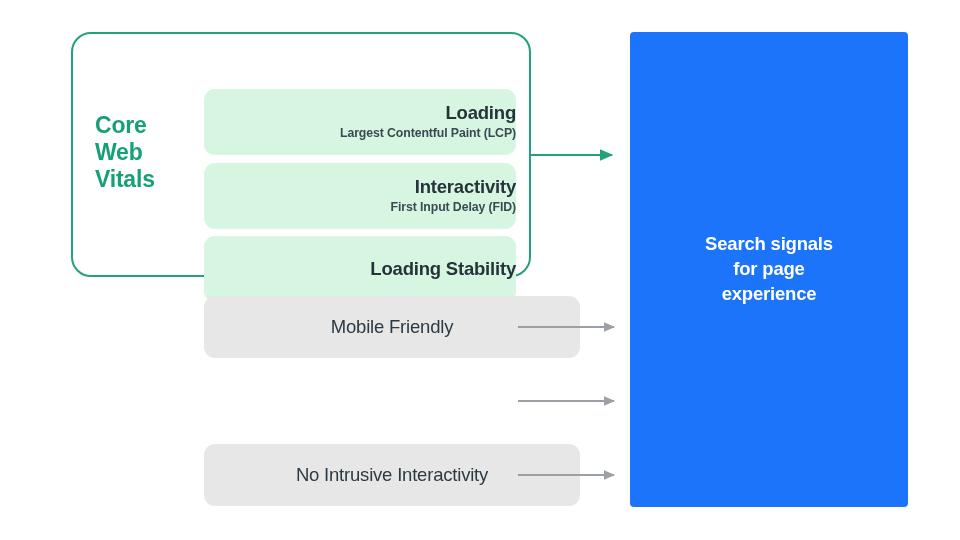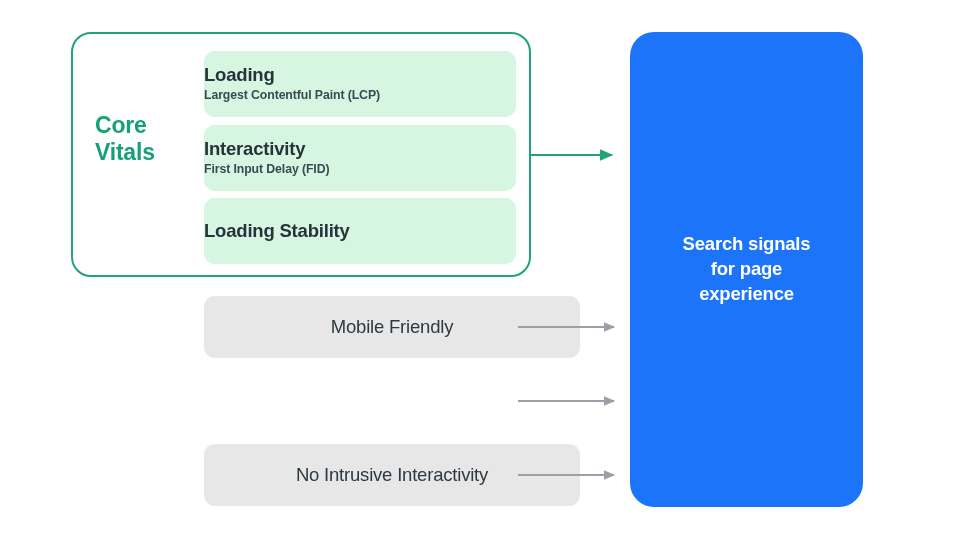--- a/index.html
+++ b/index.html
@@ -50,22 +50,23 @@
   .metric-card {
     position: absolute;
     left: 204px;
     width: 312px;
     height: 66px;
     background: #d6f6e2;
     border-radius: 11px;
     box-sizing: border-box;
     display: flex;
     flex-direction: column;
-    align-items: flex-start;
+    align-items: flex-end;
     justify-content: center;
+    margin-top: 38px;
   }
   .metric-card.m1 { top: 51px; }
   .metric-card.m2 { top: 125px; }
   .metric-card.m3 { top: 198px; }
 
   .metric-title {
     color: #27333a;
     font-size: 18.5px;
     font-weight: bold;
     line-height: 1.15;
@@ -100,24 +101,24 @@
     font-size: 18.5px;
     font-weight: normal;
     letter-spacing: -0.2px;
   }
 
   
   .blue-panel {
     position: absolute;
     left: 630px;
     top: 32px;
-    width: 233px;
+    width: 278px;
     height: 475px;
     background: #1b74fa;
-    border-radius: 24px;
+    border-radius: 4px;
     display: flex;
     align-items: center;
     justify-content: center;
   }
   .blue-text {
     color: #ffffff;
     font-size: 18.5px;
     font-weight: bold;
     line-height: 1.35;
     text-align: center;
@@ -137,20 +138,21 @@
 </style>
 </head>
 <body>
 
 <div id="canvas">
 
   <div class="cwv-container"></div>
 
   <div class="cwv-label">
     <span>Core</span>
+    <span>Web</span>
     <span>Vitals</span>
   </div>
 
   <div class="metric-card m1">
     <div class="metric-title">Loading</div>
     <div class="metric-sub">Largest Contentful Paint (LCP)</div>
   </div>
 
   <div class="metric-card m2">
     <div class="metric-title">Interactivity</div>

